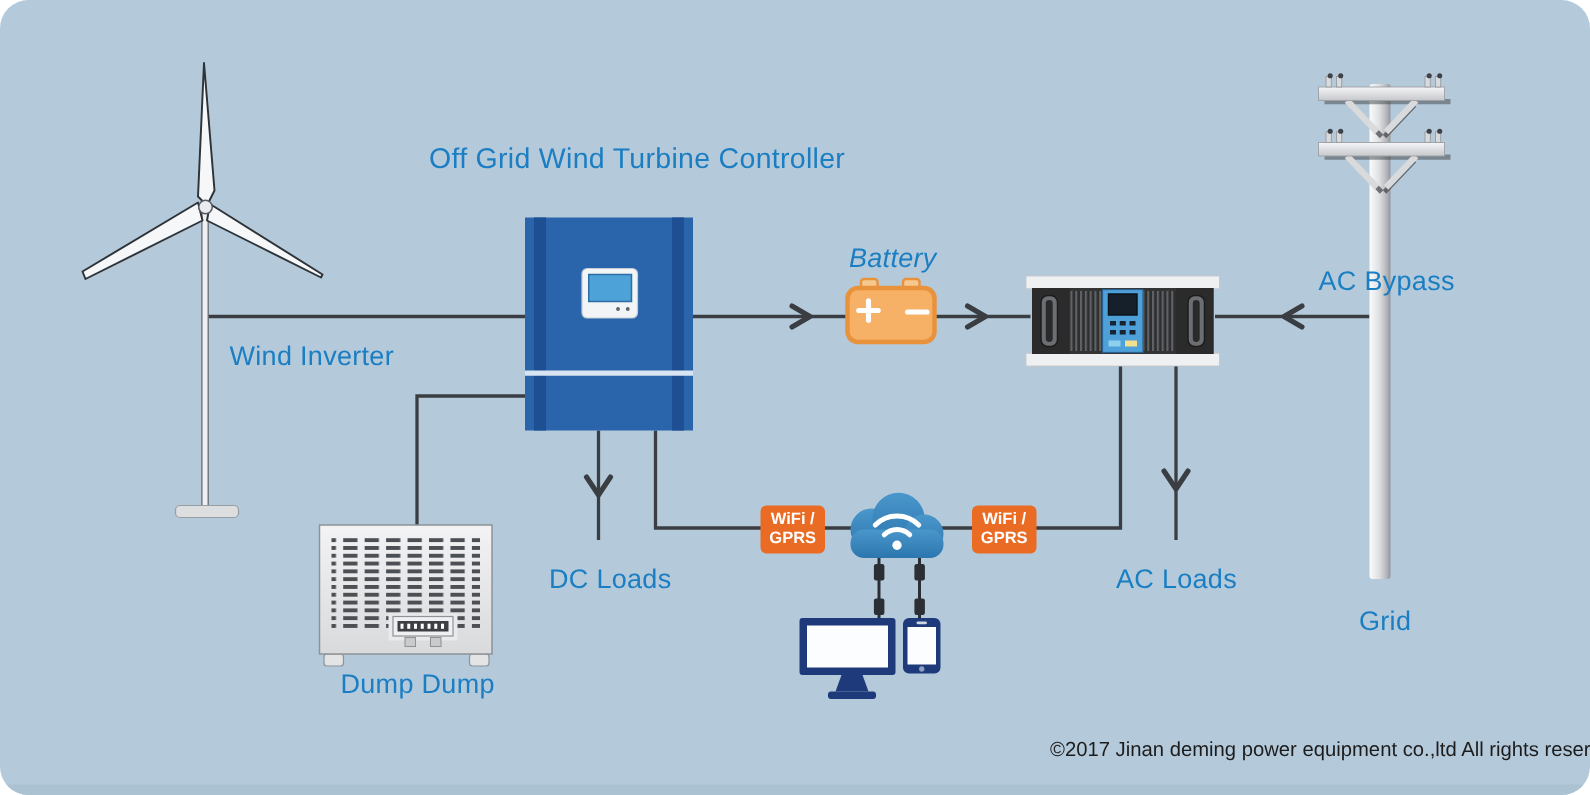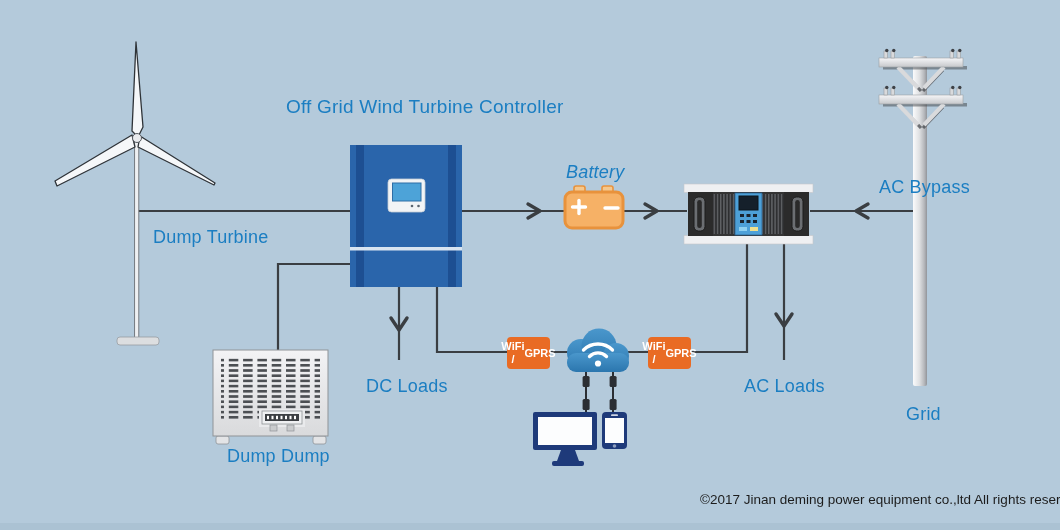--- a/index.html
+++ b/index.html
@@ -2,20 +2,21 @@
 <html><head>
 <meta charset="utf-8">
 <style>
   html,body{margin:0;padding:0;}
   .stage{
     position:relative;
     width:1060px;height:530px;
     background:#b4cadb;
     overflow:hidden;
     font-family:"Liberation Sans",sans-serif;
+    border-radius:19px;
   }
   .bottom-strip{
     position:absolute;left:0;bottom:0;width:1060px;height:7px;
     background:#abc2d3;
   }
   .diagram-svg{position:absolute;left:0;top:0;}
   .label{
     position:absolute;
     color:#1b7ec2;
     font-size:18px;
@@ -26,20 +27,21 @@
   .wifi-badge{
     position:absolute;
     width:43px;height:32px;
     background:#e96b24;
     border-radius:4px;
     color:#ffffff;
     font-size:11px;
     font-weight:700;
     line-height:13px;
     display:flex;
+    flex-direction:column;
     align-items:center;
     justify-content:center;
     text-align:center;
   }
   .footer{
     position:absolute;
     left:700px;top:492px;
     width:330px;
     color:#1c1c1c;
     font-size:13.5px;
@@ -261,21 +263,21 @@
         <circle cx="886.8" cy="87.5" r="1.7" fill="#3e4146"></circle>
           <circle cx="893.8" cy="87.5" r="1.7" fill="#3e4146"></circle>
         <circle cx="952.8" cy="87.5" r="1.7" fill="#3e4146"></circle>
           <circle cx="959.8" cy="87.5" r="1.7" fill="#3e4146"></circle>
       </g>
     </g>
   </svg>
 
   <div class="label title" style="left:286px;top:96px;">Off Grid Wind Turbine Controller</div>
 
-  <div class="label" style="left:153px;top:227px;">Dump Turbine</div>
+  <div class="label" style="left:153px;top:227px;">Wind Inverter</div>
 
   <div class="label" style="left:566px;top:162px;font-style:italic;">Battery</div>
 
 
   <div class="label" style="left:860px;top:177px;margin-left:19px;">AC Bypass</div>
 
   <div class="label" style="left:366px;top:376px;">DC Loads</div>
 
   <div class="label" style="left:744px;top:376px;">AC Loads</div>
 

